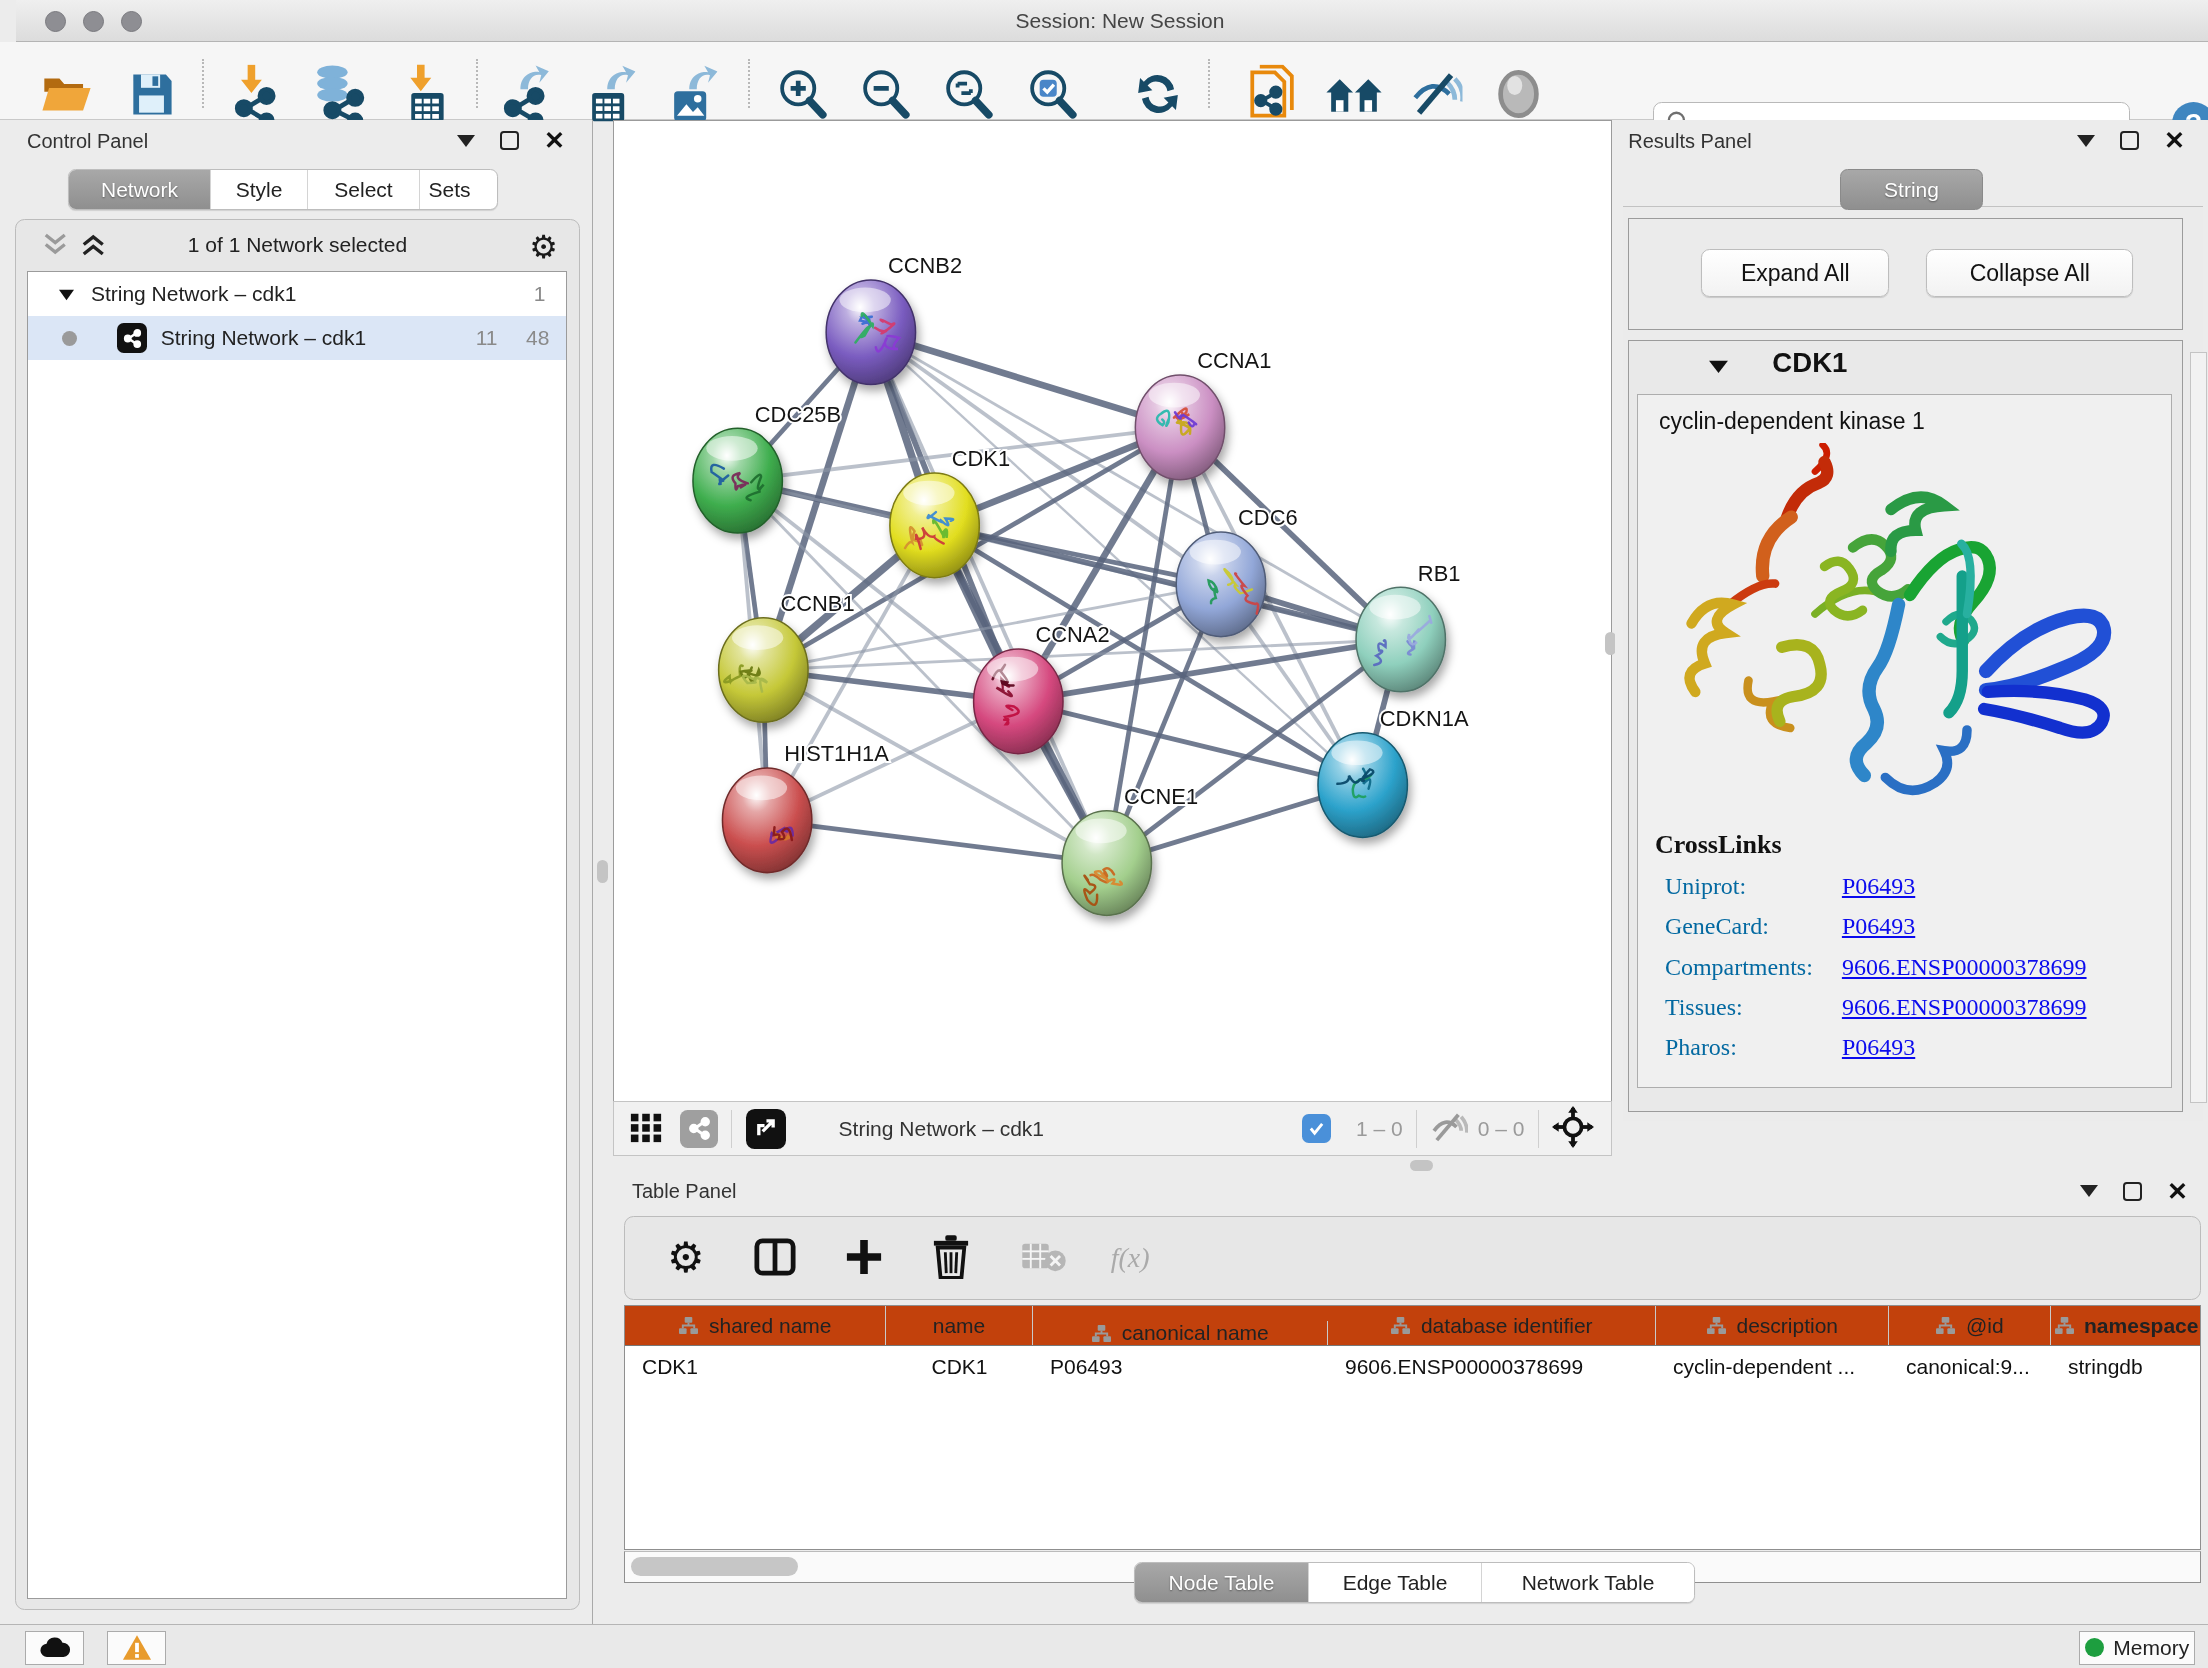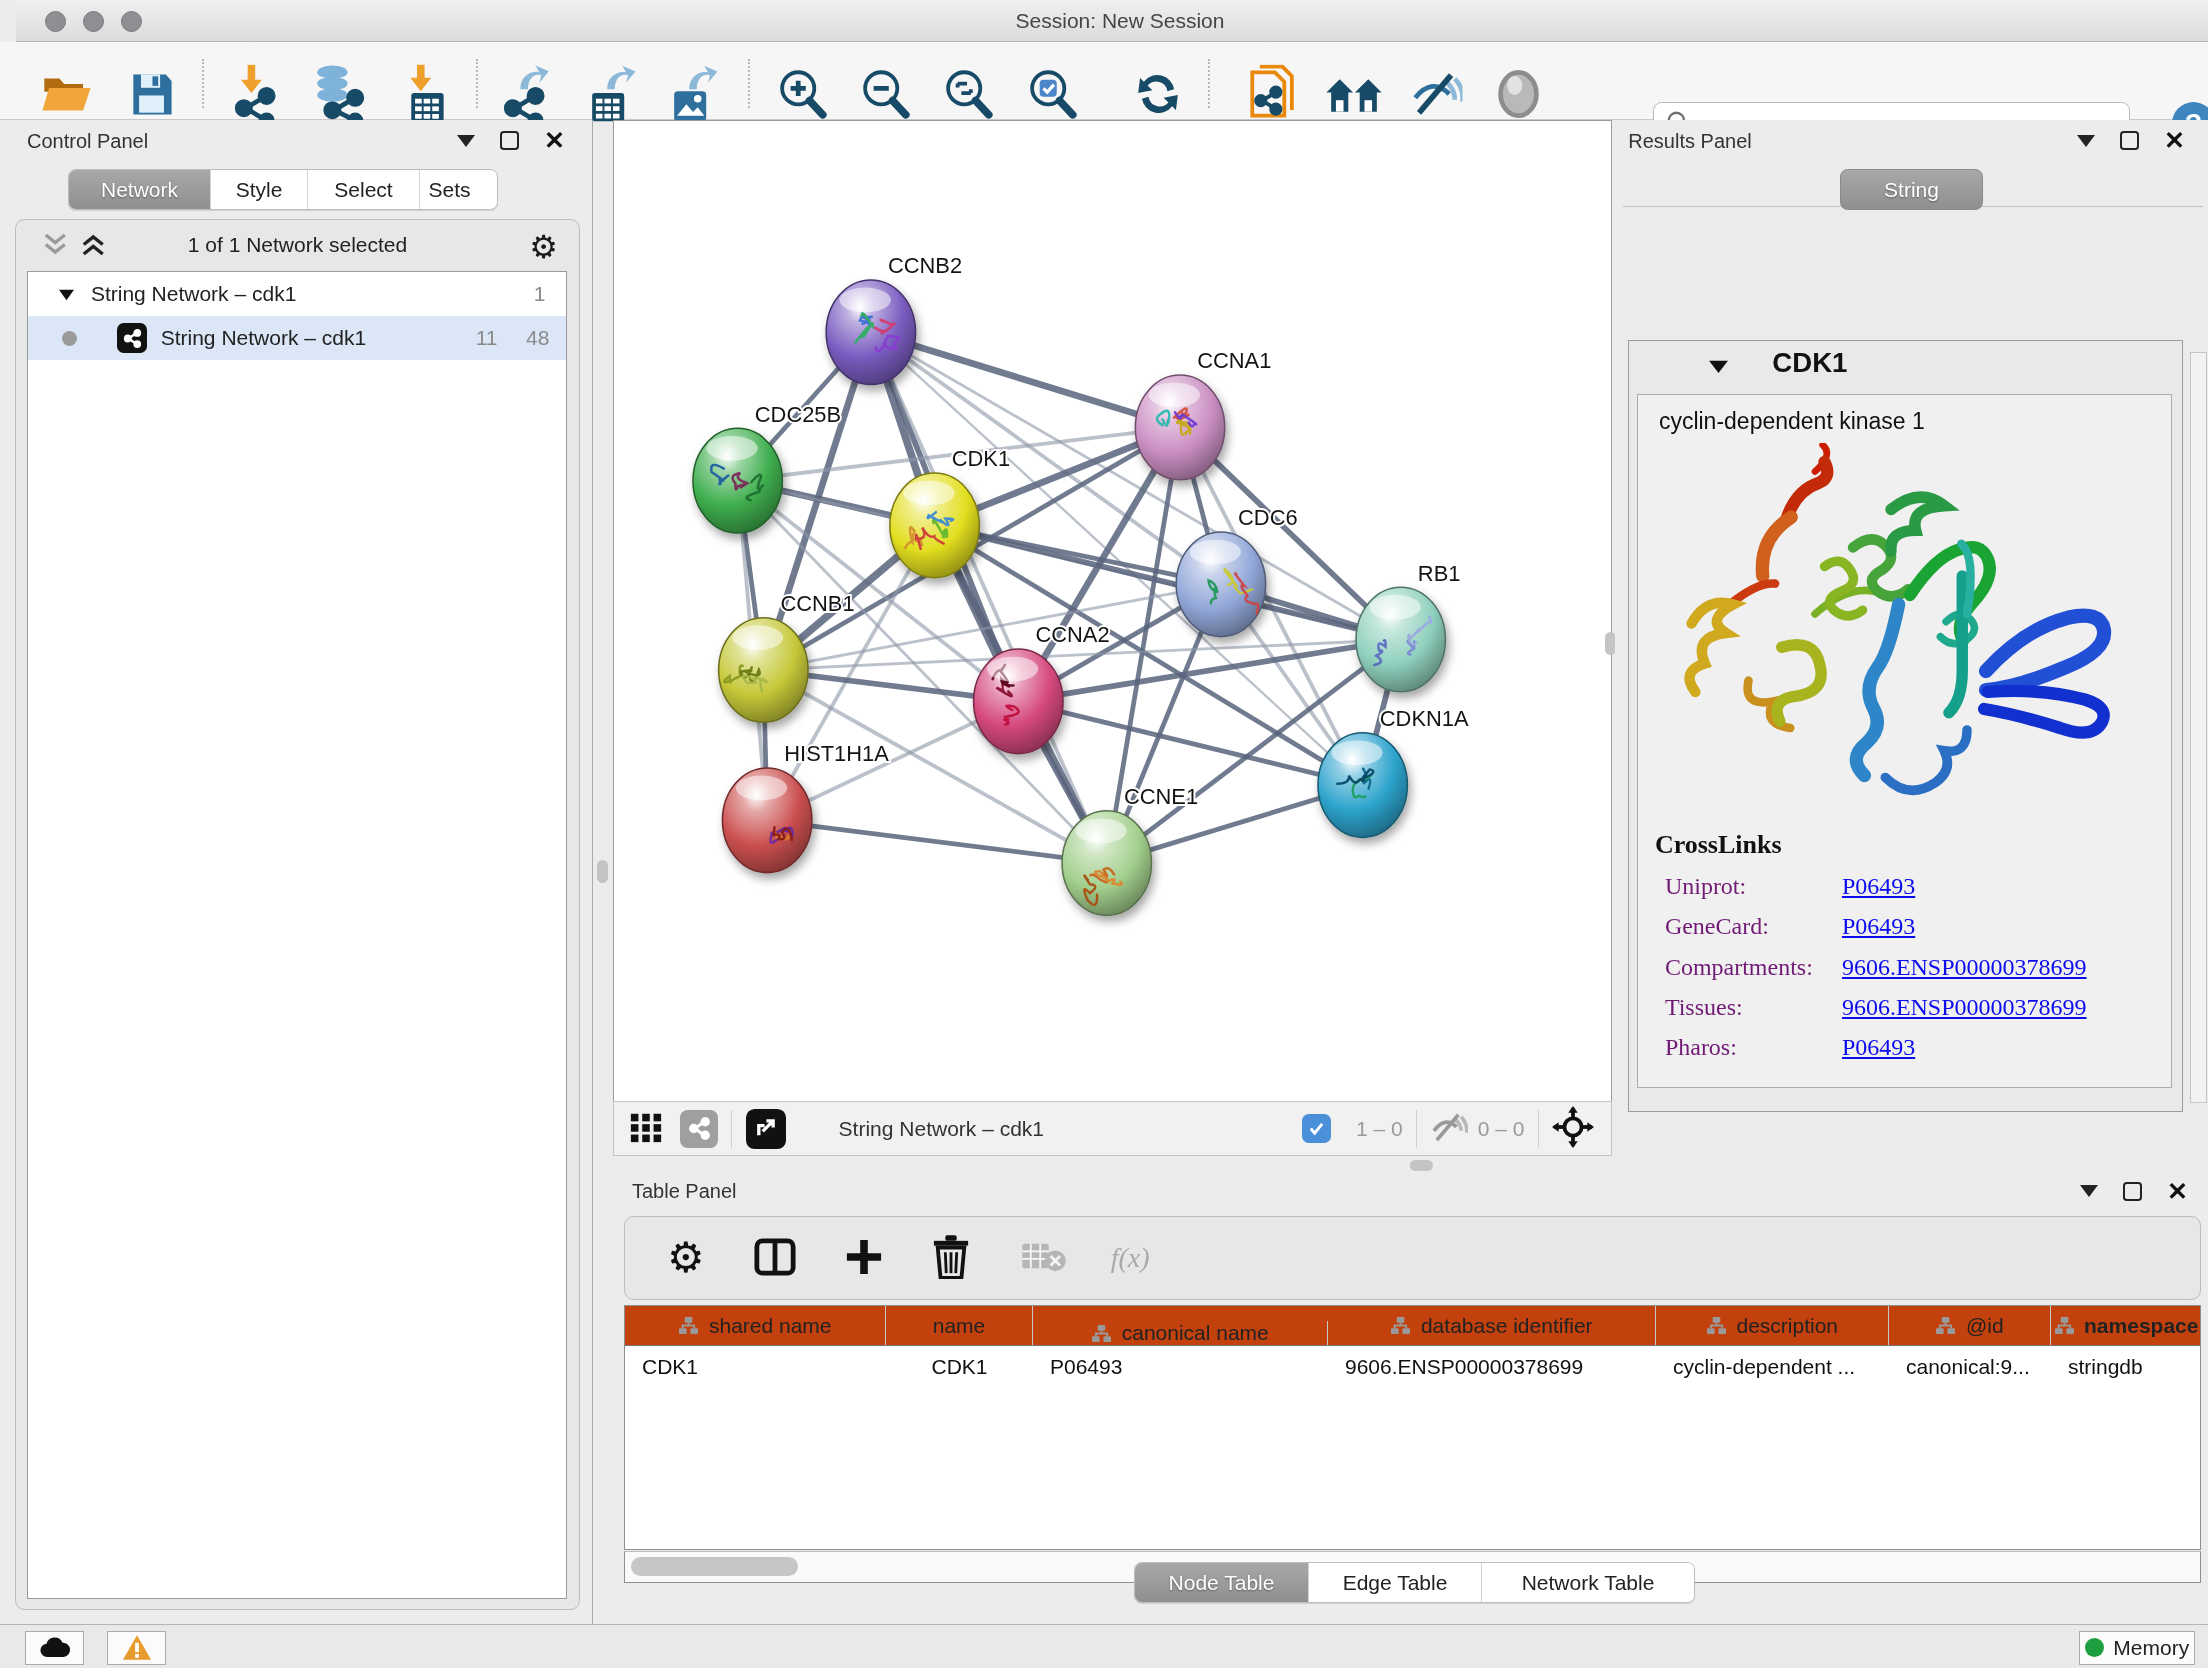--- a/index.html
+++ b/index.html
@@ -70,21 +70,21 @@
     border-top:1.9px solid #c2c2c2; background:#ebebeb; }
   .rp-box1 { position:absolute; left:5.7px; top:11.4px; width:555px; height:112px;
     background:#ebebeb; border:1.9px solid #9b9b9b; }
   .btn { background:linear-gradient(#ffffff,#f2f2f2); border:1px solid #bdbdbd; border-radius:8.6px;
     font-size:23px; color:#111; text-align:center; box-shadow:0 1px 1px rgba(0,0,0,.15); }
   .rp-box2 { position:absolute; left:5.7px; top:133px; width:555px; height:772px;
     background:#e9e9e9; border:1.9px solid #9b9b9b; }
   .rp-inner { position:absolute; left:7.6px; top:53px; width:535px; height:694px;
     background:#f0f0f0; border:1px solid #adadad; }
   .xl-row { display:flex; font-family:"Liberation Serif", serif; font-size:24px; margin:13.3px 0 13.3px 27px; }
-  .xl-label { width:177px; color:#701a75; }
+  .xl-label { width:177px; color:#0369a1; }
   .xl-link { color:#0b0bee; text-decoration:underline; }
   .rp-scroll { position:absolute; left:567px; top:145px; width:17px; height:751px;
     background:#f2f2f2; border:1px solid #c4c4c4; }
 
   
   .table-panel { position:absolute; left:609px; top:1172px; width:1600px; height:453px; background:#ececec; }
   .tp-toolbar { position:absolute; left:15px; top:44px; width:1577px; height:84px;
     background:#e7e7e7; border:1px solid #bcbcbc; border-radius:9.5px; display:flex; align-items:center; }
   .tp-table { position:absolute; left:15px; top:133px; width:1577px; height:245px;
     background:#fff; border:1.9px solid #8f8f8f; overflow:hidden; }
@@ -657,20 +657,24 @@
   <div class="chrome" style="right:23px;top:11.4px">
     <span class="tri"></span>
     <span class="sq"></span>
     <span class="x">✕</span>
   </div>
   <div style="position:absolute;left:225px;top:49px;width:143px;padding:7.6px 0;text-align:center;z-index:2;
               background:linear-gradient(#a8a8a8,#8f8f8f);color:#fff;font-size:21px;border:1px solid #8a8a8a;border-radius:7.6px;
               text-shadow:0 1px 1.9px rgba(0,0,0,.4)">String</div>
 
   <div class="rp-content">
+    <div class="rp-box1">
+      <div class="btn" style="position:absolute;left:72px;top:30px;width:188px;padding:9.5px 0">Expand All</div>
+      <div class="btn" style="position:absolute;left:297px;top:30px;width:207px;padding:9.5px 0">Collapse All</div>
+    </div>
 
     <div class="rp-box2">
       <span style="position:absolute;left:78px;top:17px">
         <svg width="23" height="17" viewBox="0 0 24 18">
             <path d="M2 3 h20 l-10 13z" fill="#111"></path>
           </svg>
       </span>
       <div style="position:absolute;left:143px;top:5.7px;font-size:27.6px;font-weight:bold;color:#111">CDK1</div>
 
       <div class="rp-inner">

